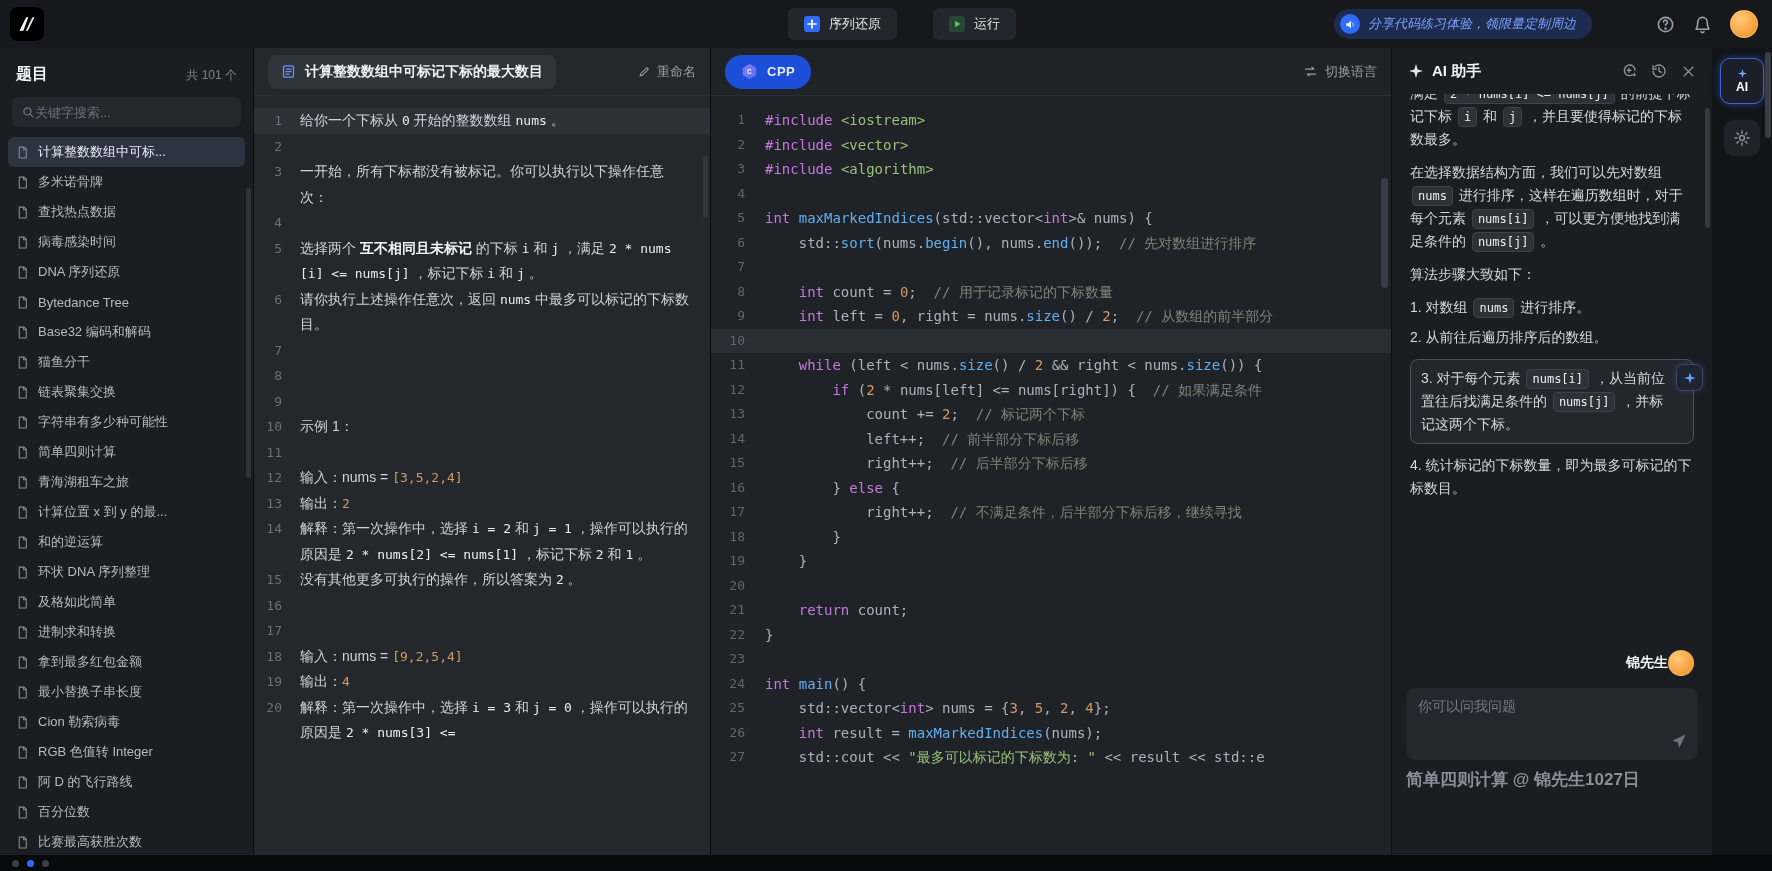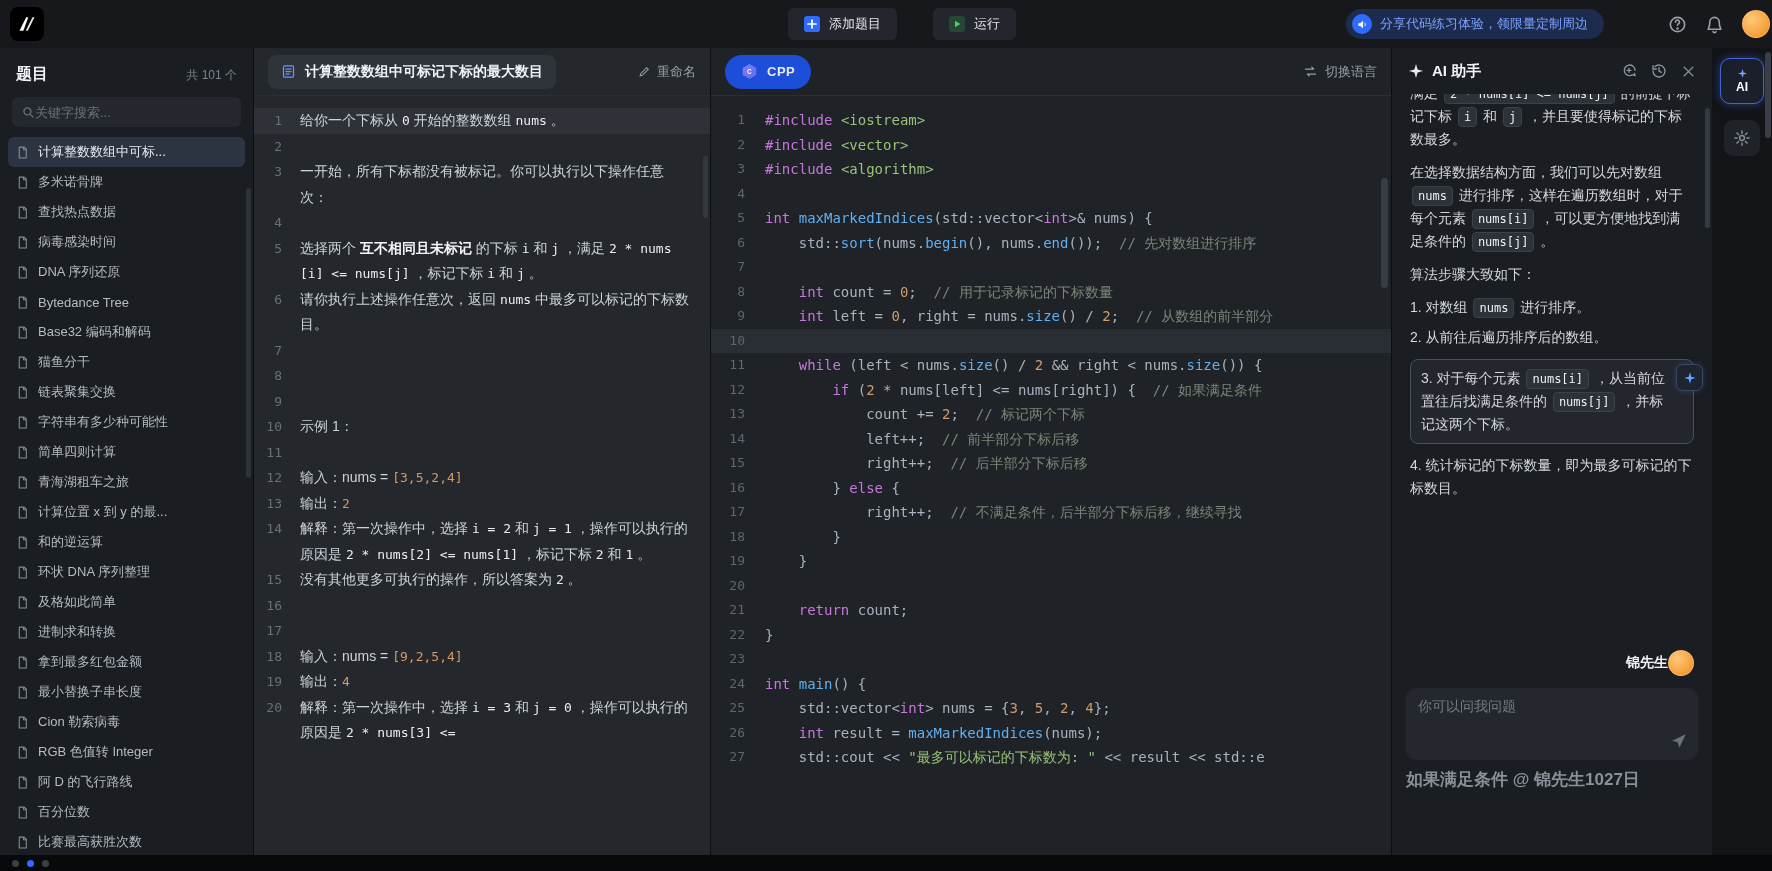--- a/index.html
+++ b/index.html
@@ -5,21 +5,21 @@
   * { margin:0; padding:0; box-sizing:border-box; }
   html,body { width:1772px; height:871px; overflow:hidden; }
   body { background:#101114; font-family:"Liberation Sans","DejaVu Sans",sans-serif; color:#c9cdd4; }
   .app { width:1772px; height:871px; display:flex; flex-direction:column; position:relative; }
 
   
   .topbar { height:48px; background:#16181c; position:relative; display:flex; align-items:center; flex:0 0 48px; }
   .logo { position:absolute; left:10px; top:7px; width:34px; height:34px; background:#000; border-radius:8px; display:flex; align-items:center; justify-content:center; cursor:pointer; }
   .topbar-center { position:absolute; left:788px; top:8px; display:flex; gap:36px; }
   .tb-btn { display:flex; align-items:center; gap:9px; height:32px; padding:0 16px; background:#23262c; border:none; border-radius:6px; color:#e2e5ea; font-size:13px; font-family:inherit; cursor:pointer; }
-  .topbar-right { position:absolute; right:2px; top:0; height:48px; display:flex; align-items:center; gap:18px; }
+  .topbar-right { position:absolute; right:14px; top:0; height:48px; display:flex; align-items:center; gap:18px;font-style:italic; }
   .promo-pill { display:flex; align-items:center; gap:8px; height:30px; padding:0 16px 0 6px; background:#1d2b4f; border-radius:16px; color:var(--promo,#7aa2ff); font-size:13px; cursor:pointer; margin-right:46px; white-space:nowrap; }
   .promo-ico { width:20px; height:20px; border-radius:50%; background:var(--accent,#2f6bff); display:flex; align-items:center; justify-content:center; }
   .tb-ico { color:#9aa0a8; display:flex; align-items:center; cursor:pointer; }
   .avatar { width:28px; height:28px; border-radius:50%; background:radial-gradient(circle at 35% 32%, #ffc978, var(--avatar,#f08c1e)); border:1px solid rgba(255,255,255,.18); cursor:pointer; flex:0 0 auto; }
   .avatar.sm { width:26px; height:26px; }
 
   
   .main { flex:1; display:flex; min-height:0; }
 
   
@@ -121,21 +121,21 @@
         </span>
     </div>
     <div class="topbar-center">
       <button class="tb-btn">
         <span style="display:flex">
             <svg width="16" height="16" viewBox="0 0 24 24">
               <rect width="24" height="24" rx="5" fill="#2f6bff"></rect>
               <path d="M12 6v12M6 12h12" stroke="#fff" stroke-width="2.6" stroke-linecap="round"></path>
             </svg>
           </span>
-        <span>添加题目</span>
+        <span>序列还原</span>
       </button>
       <button class="tb-btn">
         <span style="display:flex">
             <svg width="16" height="16" viewBox="0 0 24 24">
               <rect width="24" height="24" rx="5" fill="#274633"></rect>
               <path d="M9 7l8 5-8 5z" fill="#4ad06a"></path>
             </svg>
           </span>
         <span>运行</span>
       </button>
@@ -700,21 +700,21 @@
         <span class="avatar sm"></span>
       </div>
       <div class="ai-input-wrap">
         <textarea placeholder="你可以问我问题" style=""></textarea>
         <span class="send">
             <svg width="18" height="18" viewBox="0 0 24 24" fill="#6b717b">
               <path d="M3 11.5L21 3l-8.5 18-2.3-7.2L3 11.5z"></path>
             </svg>
           </span>
       </div>
-      <div class="watermark">如果满足条件 @ 锦先生1027日</div>
+      <div class="watermark">简单四则计算 @ 锦先生1027日</div>
       <div class="ai-panel-bottom-space"></div>
       <div class="ai-scrollbar"></div>
     </aside>
 
     <aside class="rail">
       <div class="ai-chip">
         <span style="display:flex">
             <svg width="11" height="11" viewBox="0 0 24 24" fill="#7aa2ff">
               <path d="M12 2l2.2 7.8L22 12l-7.8 2.2L12 22l-2.2-7.8L2 12l7.8-2.2z"></path>
             </svg>

